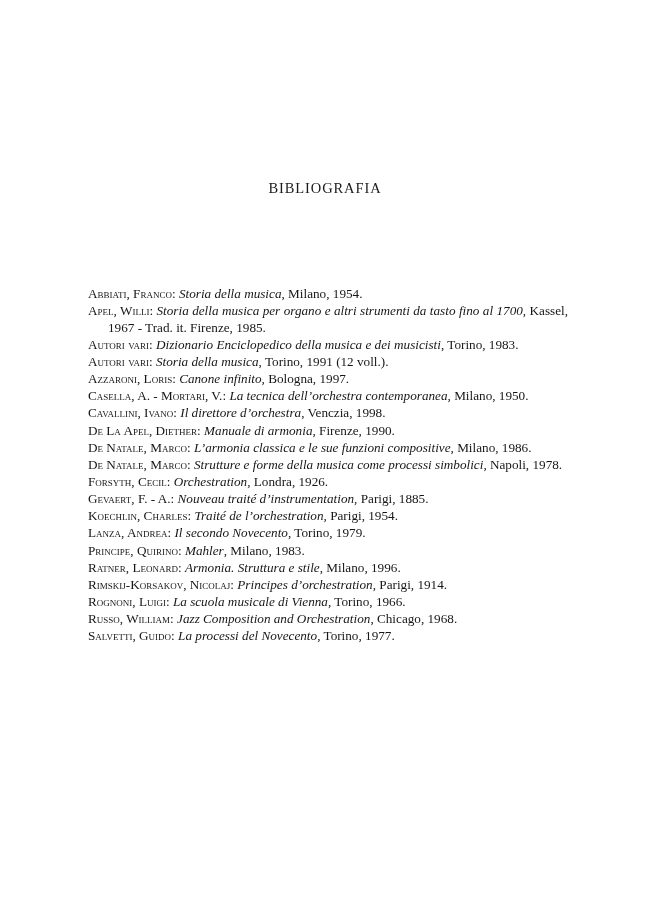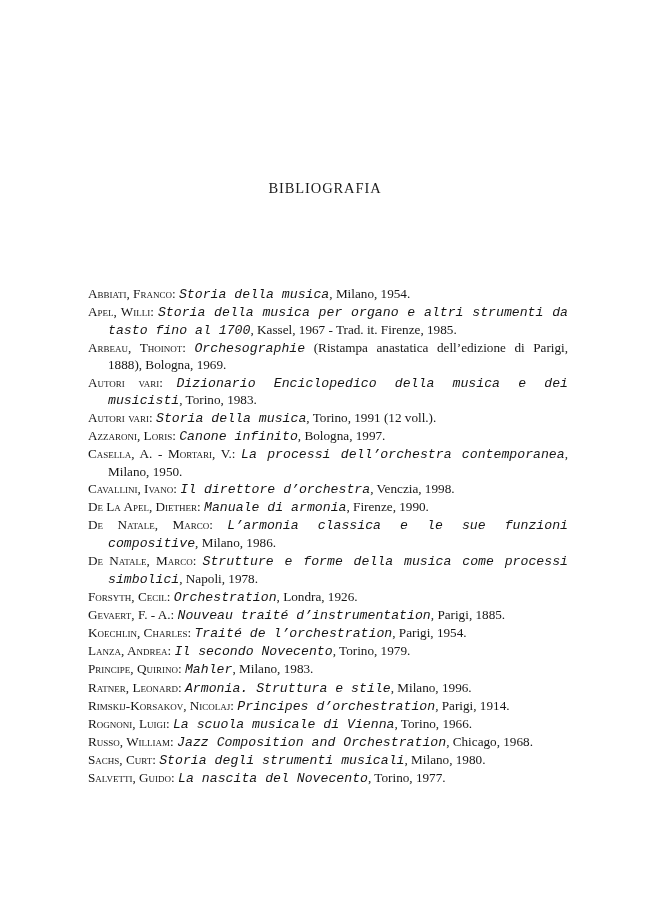--- a/index.html
+++ b/index.html
@@ -48,51 +48,48 @@
     margin: 0 0 0.6px 0;
     font-family: "Liberation Serif", serif;
     color: #161616;
   }
   .author {
     font-variant: small-caps;
     font-style: normal;
   }
   .title-it {
     font-style: italic;
-    font-family: Liberation Mono, monospace;
   }
   .rest {
     font-style: normal;
   }
 </style>
 </head>
 <body>
 
 <div class="page">
 
   <div class="page-title">BIBLIOGRAFIA</div>
 
   <div class="biblio-list">
       <p class="entry"><span class="author">Abbiati, Franco:</span> <span class="title-it">Storia della musica</span><span class="rest">, Milano, 1954.</span></p>
       <p class="entry"><span class="author">Apel, Willi:</span> <span class="title-it">Storia della musica per organo e altri strumenti da tasto fino al 1700</span><span class="rest">, Kassel, 1967 - Trad. it. Firenze, 1985.</span></p>
-      <p class="entry"><span class="author">Arbeau, Thoinot:</span> <span class="title-it">Orchesographie</span><span class="rest"> (Ristampa anastatica dell’edizione di Parigi, 1888), Bologna, 1969.</span></p>
       <p class="entry"><span class="author">Autori vari:</span> <span class="title-it">Dizionario Enciclopedico della musica e dei musicisti</span><span class="rest">, Torino, 1983.</span></p>
       <p class="entry"><span class="author">Autori vari:</span> <span class="title-it">Storia della musica</span><span class="rest">, Torino, 1991 (12 voll.).</span></p>
       <p class="entry"><span class="author">Azzaroni, Loris:</span> <span class="title-it">Canone infinito</span><span class="rest">, Bologna, 1997.</span></p>
-      <p class="entry"><span class="author">Casella, A. - Mortari, V.:</span> <span class="title-it">La processi dell’orchestra contemporanea</span><span class="rest">, Milano, 1950.</span></p>
+      <p class="entry"><span class="author">Casella, A. - Mortari, V.:</span> <span class="title-it">La tecnica dell’orchestra contemporanea</span><span class="rest">, Milano, 1950.</span></p>
       <p class="entry"><span class="author">Cavallini, Ivano:</span> <span class="title-it">Il direttore d’orchestra</span><span class="rest">, Venczia, 1998.</span></p>
       <p class="entry"><span class="author">De La Apel, Diether:</span> <span class="title-it">Manuale di armonia</span><span class="rest">, Firenze, 1990.</span></p>
       <p class="entry"><span class="author">De Natale, Marco:</span> <span class="title-it">L’armonia classica e le sue funzioni compositive</span><span class="rest">, Milano, 1986.</span></p>
       <p class="entry"><span class="author">De Natale, Marco:</span> <span class="title-it">Strutture e forme della musica come processi simbolici</span><span class="rest">, Napoli, 1978.</span></p>
       <p class="entry"><span class="author">Forsyth, Cecil:</span> <span class="title-it">Orchestration</span><span class="rest">, Londra, 1926.</span></p>
       <p class="entry"><span class="author">Gevaert, F. - A.:</span> <span class="title-it">Nouveau traité d’instrumentation</span><span class="rest">, Parigi, 1885.</span></p>
       <p class="entry"><span class="author">Koechlin, Charles:</span> <span class="title-it">Traité de l’orchestration</span><span class="rest">, Parigi, 1954.</span></p>
       <p class="entry"><span class="author">Lanza, Andrea:</span> <span class="title-it">Il secondo Novecento</span><span class="rest">, Torino, 1979.</span></p>
       <p class="entry"><span class="author">Principe, Quirino:</span> <span class="title-it">Mahler</span><span class="rest">, Milano, 1983.</span></p>
       <p class="entry"><span class="author">Ratner, Leonard:</span> <span class="title-it">Armonia. Struttura e stile</span><span class="rest">, Milano, 1996.</span></p>
       <p class="entry"><span class="author">Rimskij-Korsakov, Nicolaj:</span> <span class="title-it">Principes d’orchestration</span><span class="rest">, Parigi, 1914.</span></p>
       <p class="entry"><span class="author">Rognoni, Luigi:</span> <span class="title-it">La scuola musicale di Vienna</span><span class="rest">, Torino, 1966.</span></p>
       <p class="entry"><span class="author">Russo, William:</span> <span class="title-it">Jazz Composition and Orchestration</span><span class="rest">, Chicago, 1968.</span></p>
-      <p class="entry"><span class="author">Sachs, Curt:</span> <span class="title-it">Storia degli strumenti musicali</span><span class="rest">, Milano, 1980.</span></p>
-      <p class="entry"><span class="author">Salvetti, Guido:</span> <span class="title-it">La nascita del Novecento</span><span class="rest">, Torino, 1977.</span></p>
+      <p class="entry"><span class="author">Salvetti, Guido:</span> <span class="title-it">La processi del Novecento</span><span class="rest">, Torino, 1977.</span></p>
     </div>
 
 </div>
 
 </body></html>

